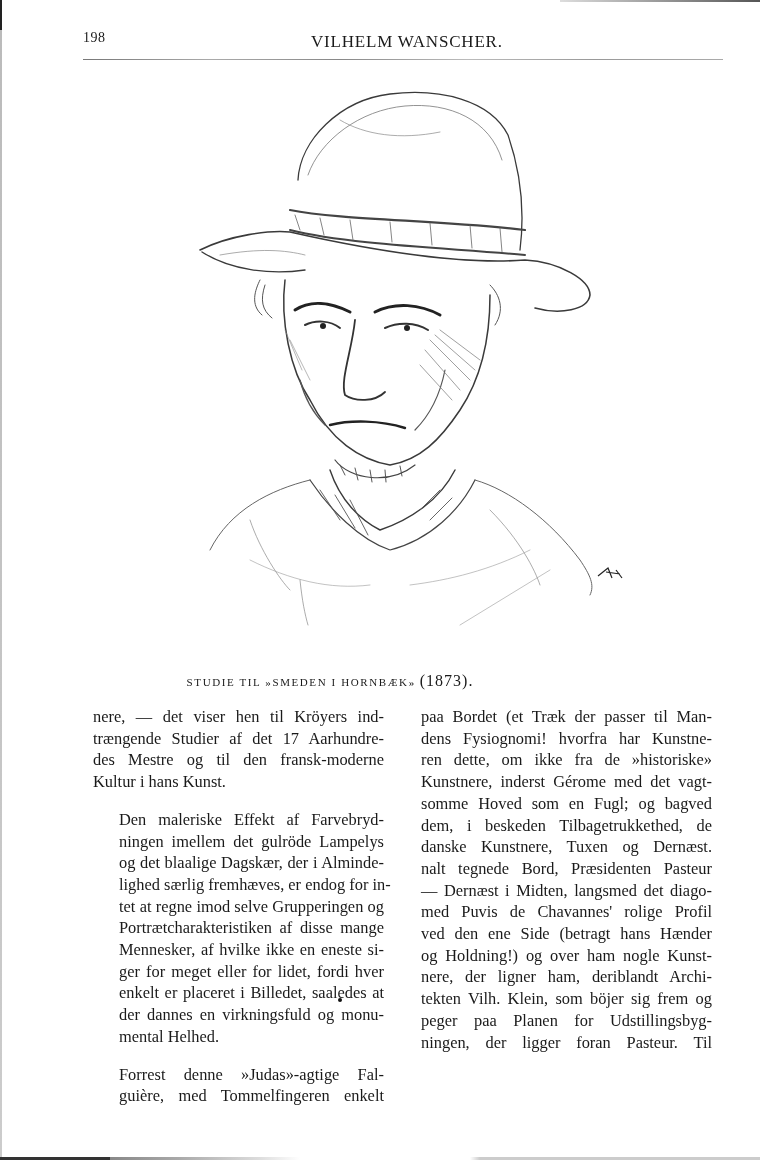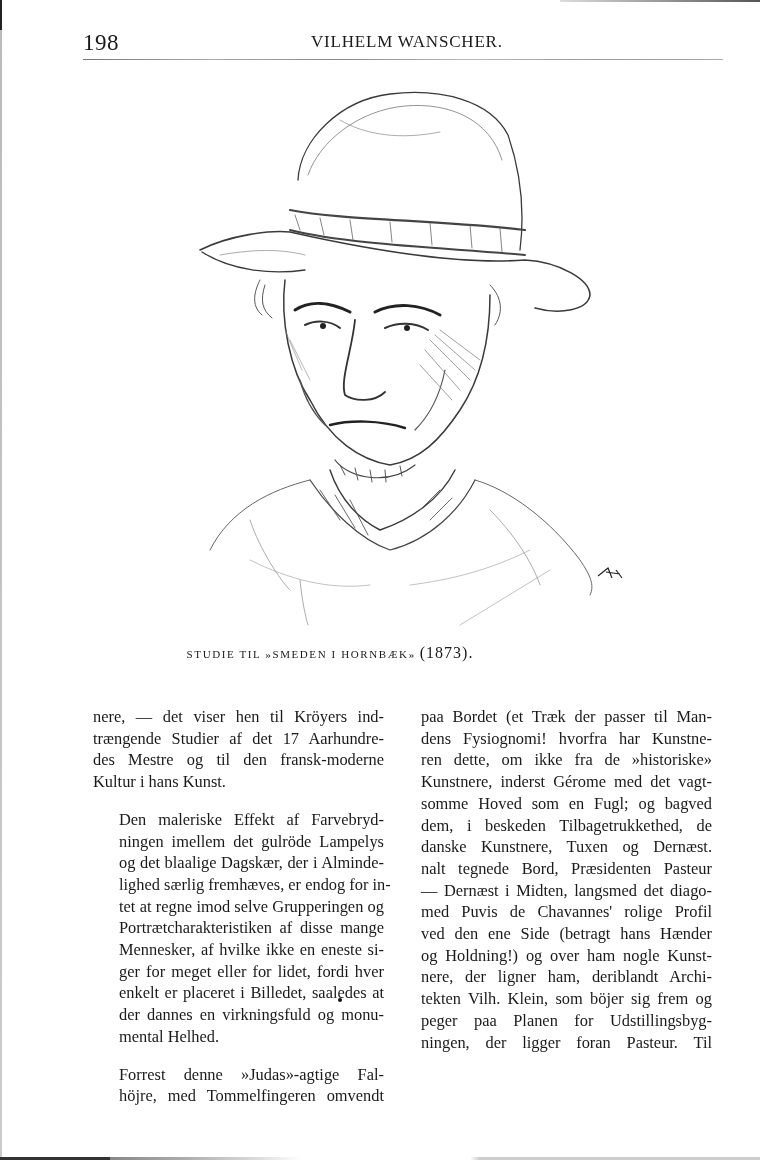--- a/index.html
+++ b/index.html
@@ -25,35 +25,35 @@
     }
     .page-edge-bottom {
       position: absolute; left: 0; bottom: 0; width: 760px; height: 3px;
       background: linear-gradient(to right, #333 0, #333 110px, #888 110px, #aaa 180px, #ddd 260px, #fff 300px, #fff 470px, #ccc 480px, #ccc 100%);
     }
     .running-head {
       position: absolute; left: 83px; top: 30px; width: 640px; height: 24px;
     }
     .page-number {
       position: absolute; left: 0; top: 0;
-      font-family: "Liberation Serif", serif; font-size: 23px; letter-spacing: 0.5px;
+      font-family: "Liberation Serif", serif; font-size: 14px; letter-spacing: 0.5px;
     }
     .running-title {
       position: absolute; left: 228px; top: 2px;
       font-family: "Liberation Serif", serif; font-size: 17px; letter-spacing: 0.8px; text-align: right;
     }
     .header-rule {
       position: absolute; left: 83px; top: 59px; width: 640px; height: 1px;
       background: linear-gradient(to right, #777 0, #aaa 20%, #888 40%, #bbb 60%, #999 80%, #aaa 100%);
     }
     .illustration {
       position: absolute; left: 190px; top: 80px; width: 470px; height: 560px;
     }
     .caption {
-      position: absolute; left: 0; top: 644px; width: 660px; text-align: center;
+      position: absolute; left: 0; top: 672px; width: 660px; text-align: center;
       font-family: "Liberation Serif", serif;
     }
     .caption .small-caps {
       font-size: 11px; letter-spacing: 1.6px;
     }
     .caption .year {
       font-size: 16px; letter-spacing: 1px; margin-left: 4px;
     }
     .column {
       position: absolute; top: 690px; width: 323px;
@@ -163,21 +163,21 @@
     <span class="line">tet at regne imod selve Grupperingen og</span>
     <span class="line">Portrætcharakteristiken af disse mange</span>
     <span class="line">Mennesker, af hvilke ikke en eneste si-</span>
     <span class="line">ger for meget eller for lidet, fordi hver</span>
     <span class="line">enkelt er placeret i Billedet, saaledes at</span>
     <span class="line">der dannes en virkningsfuld og monu-</span>
     <span class="line last">mental Helhed.</span>
   </p>
   <p class="para indent">
     <span class="line">Forrest denne »Judas»-agtige Fal-</span>
-    <span class="line">höjre, med Tommelfingeren omvendt</span>
+    <span class="line">guière, med Tommelfingeren enkelt</span>
   </p>
 </div>
 
 <div class="stray-dot"></div>
 
 <div class="column col-right">
   <p class="para">
     <span class="line">paa Bordet (et Træk der passer til Man-</span>
     <span class="line">dens Fysiognomi! hvorfra har Kunstne-</span>
     <span class="line">ren dette, om ikke fra de »historiske»</span>

